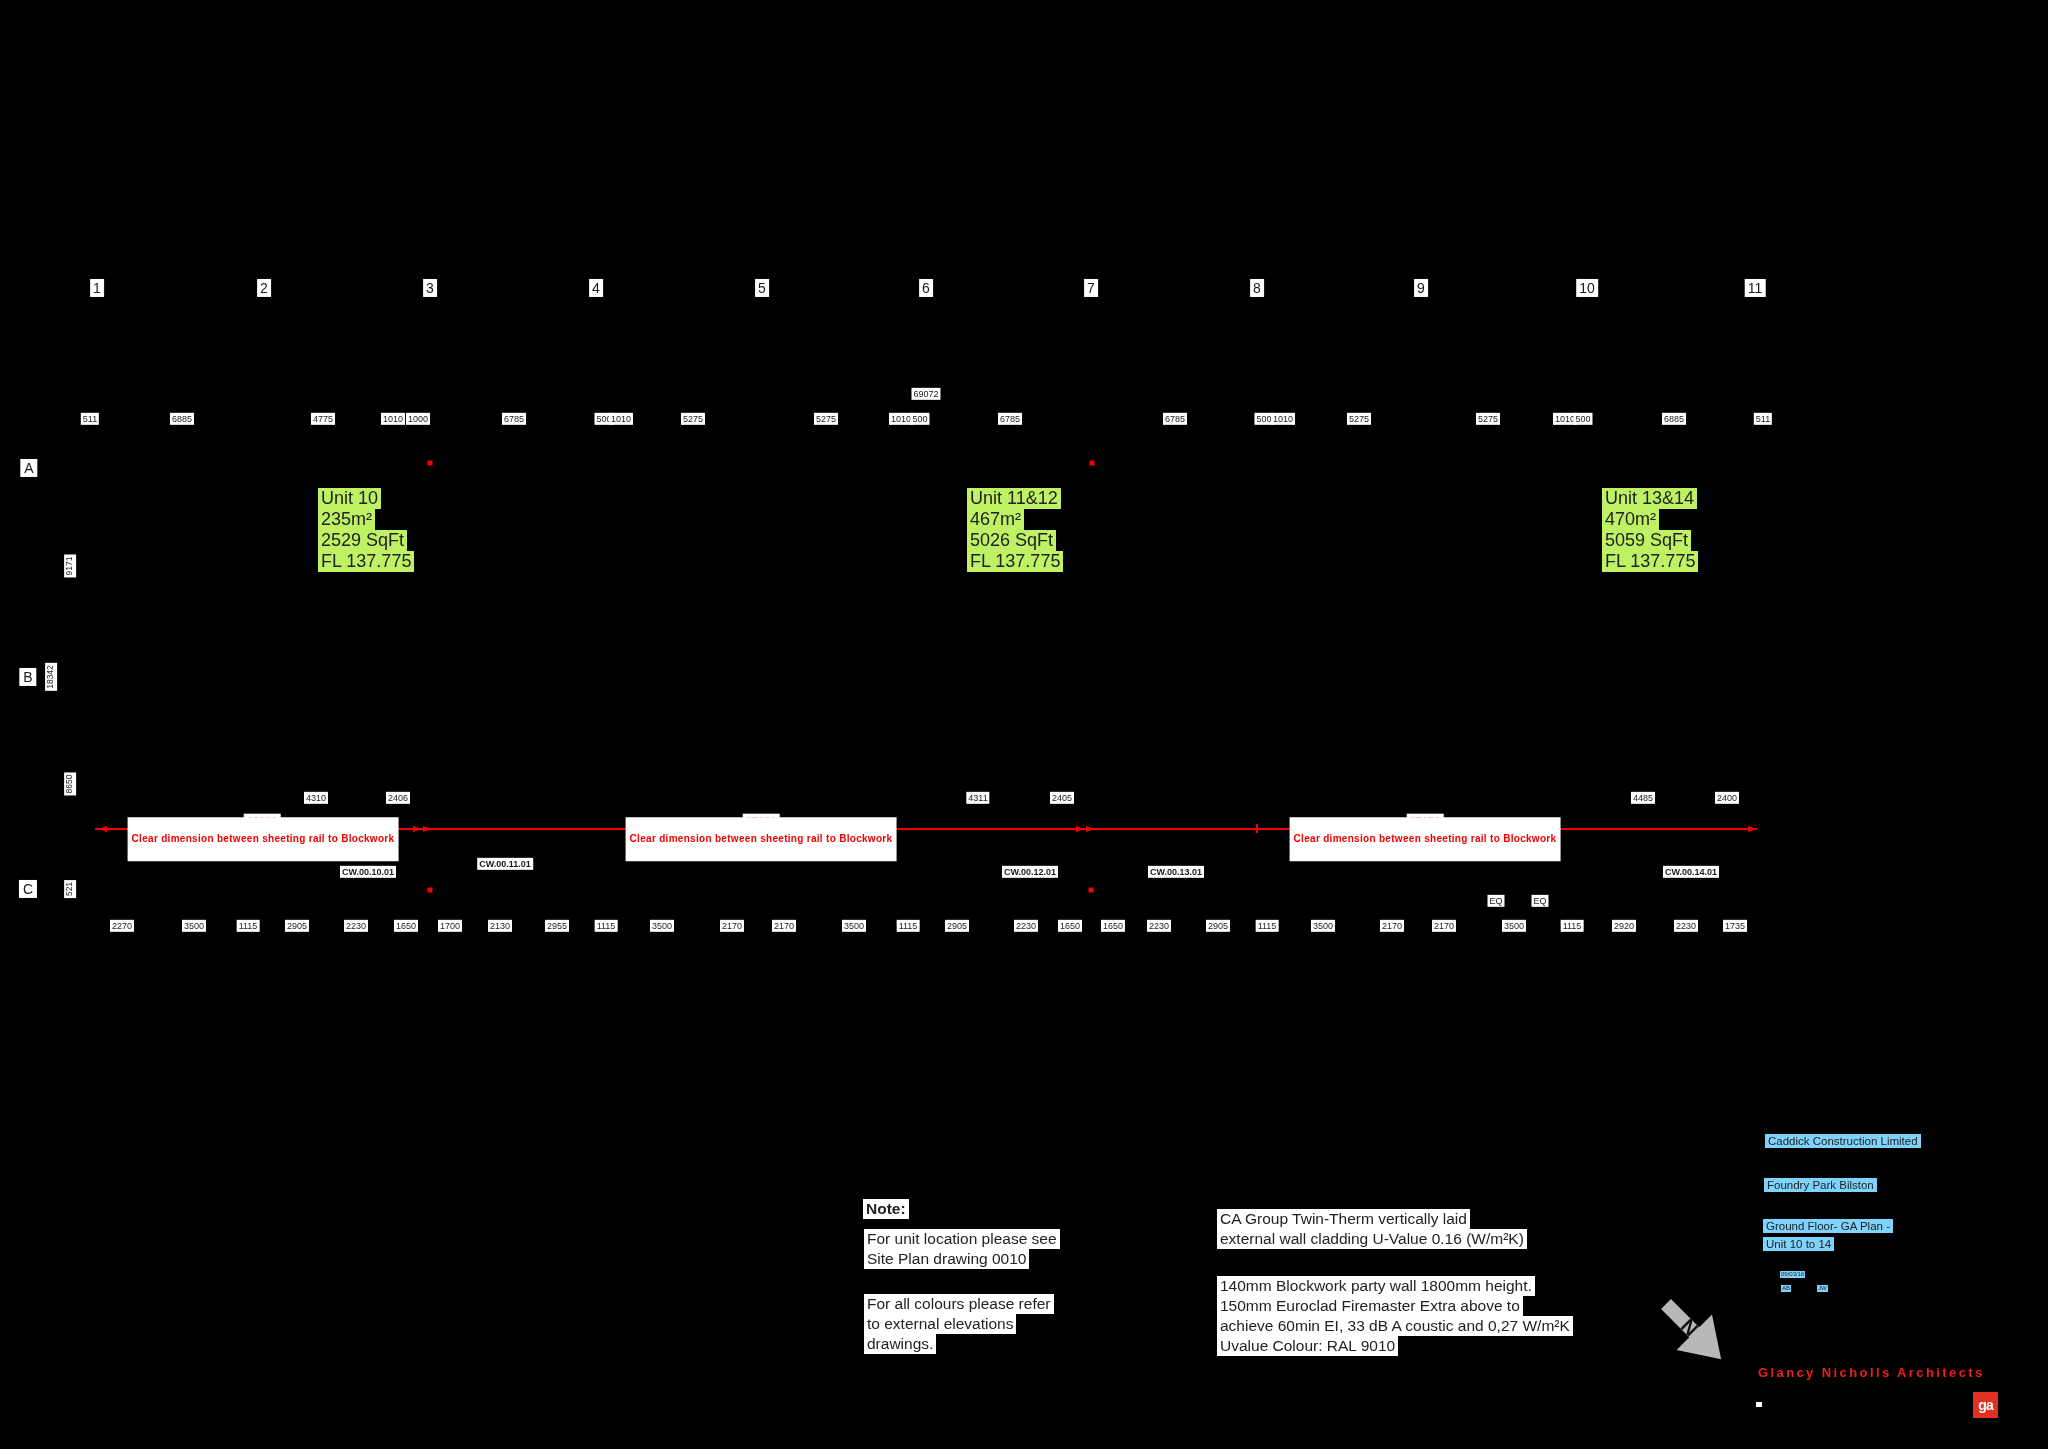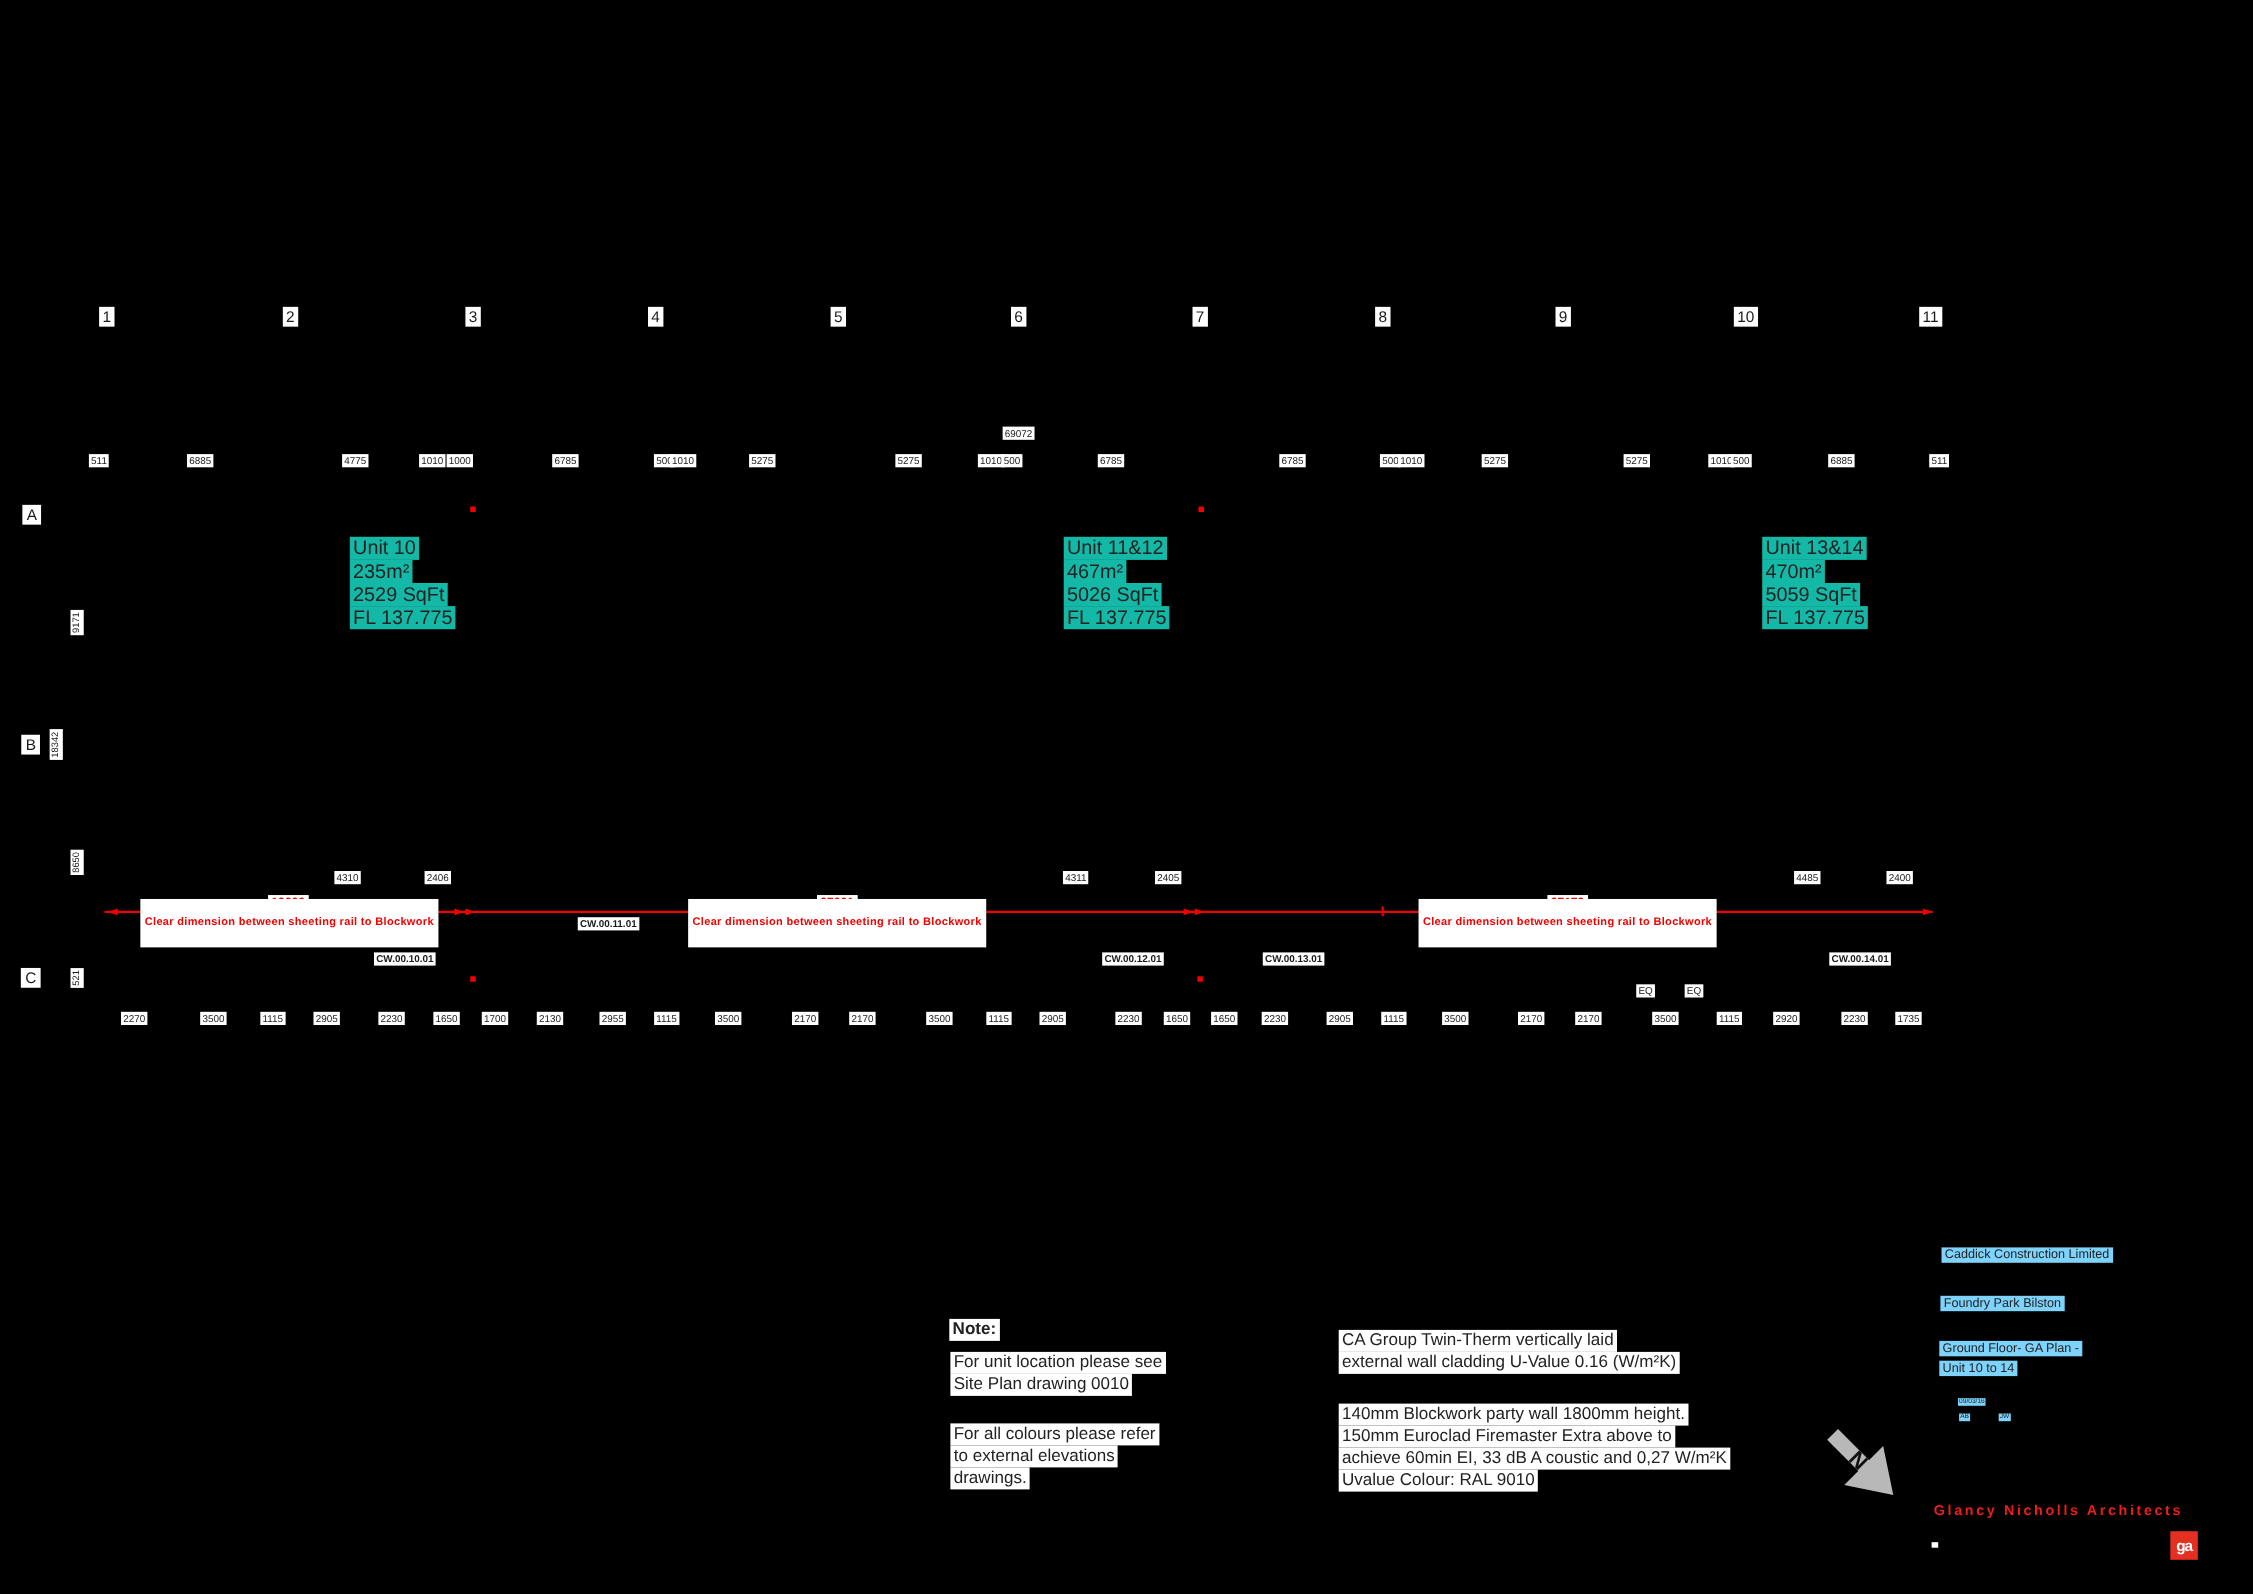--- a/index.html
+++ b/index.html
@@ -11,21 +11,21 @@
   .tl{transform:none;background:transparent;}
   .dim{font-size:9px;padding:1px 2px;}
   .gridnum{font-size:14px;padding:1px 3px;}
   .gridletter{font-size:14px;padding:1px 4px;}
   .vdim{font-size:8.5px;padding:1px 2px;transform:translate(-50%,-50%) rotate(-90deg);}
   .reddimval{font-size:11px;font-weight:bold;color:#f30000;padding:1px 3px;}
   .reddimnote{font-size:10px;font-weight:bold;color:#f30000;padding:16px 4px;letter-spacing:.3px;}
   .cwlabel{font-size:9px;font-weight:bold;padding:1px 2px;}
   .reddot{width:5px;height:5px;background:#f30000;padding:0;}
   .unitblock{position:absolute;}
-  .unitblock .ln span{display:inline-block;background:#14b8a6;color:#222;font-size:18px;
+  .unitblock .ln span{display:inline-block;background:#bef264;color:#222;font-size:18px;
       line-height:21px;padding:0 3px;white-space:nowrap;}
   
   .redline{position:absolute;left:95px;top:828px;width:1662px;height:2px;background:#f30000;}
   .redtick{position:absolute;width:2px;height:9px;top:824px;background:#f30000;}
   .arr{position:absolute;width:0;height:0;border-style:solid;border-color:transparent;}
   .arr.r{border-left:9px solid #f30000;border-top:3px solid transparent;border-bottom:3px solid transparent;}
   .arr.l{border-right:9px solid #f30000;border-top:3px solid transparent;border-bottom:3px solid transparent;}
   
   .note{position:absolute;}
   .note .nl span{display:inline-block;background:#fff;color:#222;font-size:15.5px;
@@ -131,21 +131,21 @@
         <div class="ln"><span>5059 SqFt</span></div>
         <div class="ln"><span>FL 137.775</span></div>
       </div>
       <span class="pl reddimval" style="position: absolute; left: 262px; top: 821px;">13600</span>
       <span class="pl reddimval" style="position: absolute; left: 761px; top: 821px;">27001</span>
       <span class="pl reddimval" style="position: absolute; left: 1425px; top: 821px;">27170</span>
       <span class="pl reddimnote" style="position: absolute; left: 263px; top: 839px;">Clear  dimension between sheeting rail to Blockwork</span>
       <span class="pl reddimnote" style="position: absolute; left: 761px; top: 839px;">Clear  dimension between sheeting rail to Blockwork</span>
       <span class="pl reddimnote" style="position: absolute; left: 1425px; top: 839px;">Clear  dimension between sheeting rail to Blockwork</span>
       <span class="pl cwlabel" style="position: absolute; left: 368px; top: 872px;">CW.00.10.01</span>
-      <span class="pl cwlabel" style="position: absolute; left: 505px; top: 840px; margin-left: 48px;">CW.00.11.01</span>
+      <span class="pl cwlabel" style="position: absolute; left: 505px; top: 864px;">CW.00.11.01</span>
       <span class="pl cwlabel" style="position: absolute; left: 1030px; top: 872px;">CW.00.12.01</span>
       <span class="pl cwlabel" style="position: absolute; left: 1176px; top: 872px;">CW.00.13.01</span>
       <span class="pl cwlabel" style="position: absolute; left: 1691px; top: 872px;">CW.00.14.01</span>
       <span class="pl dim" style="position: absolute; left: 1496px; top: 901px;">EQ</span>
       <span class="pl dim" style="position: absolute; left: 1540px; top: 901px;">EQ</span>
       <span class="pl dim" style="position: absolute; left: 122px; top: 926px;">2270</span>
       <span class="pl dim" style="position: absolute; left: 194px; top: 926px;">3500</span>
       <span class="pl dim" style="position: absolute; left: 248px; top: 926px;">1115</span>
       <span class="pl dim" style="position: absolute; left: 297px; top: 926px;">2905</span>
       <span class="pl dim" style="position: absolute; left: 356px; top: 926px;">2230</span>

